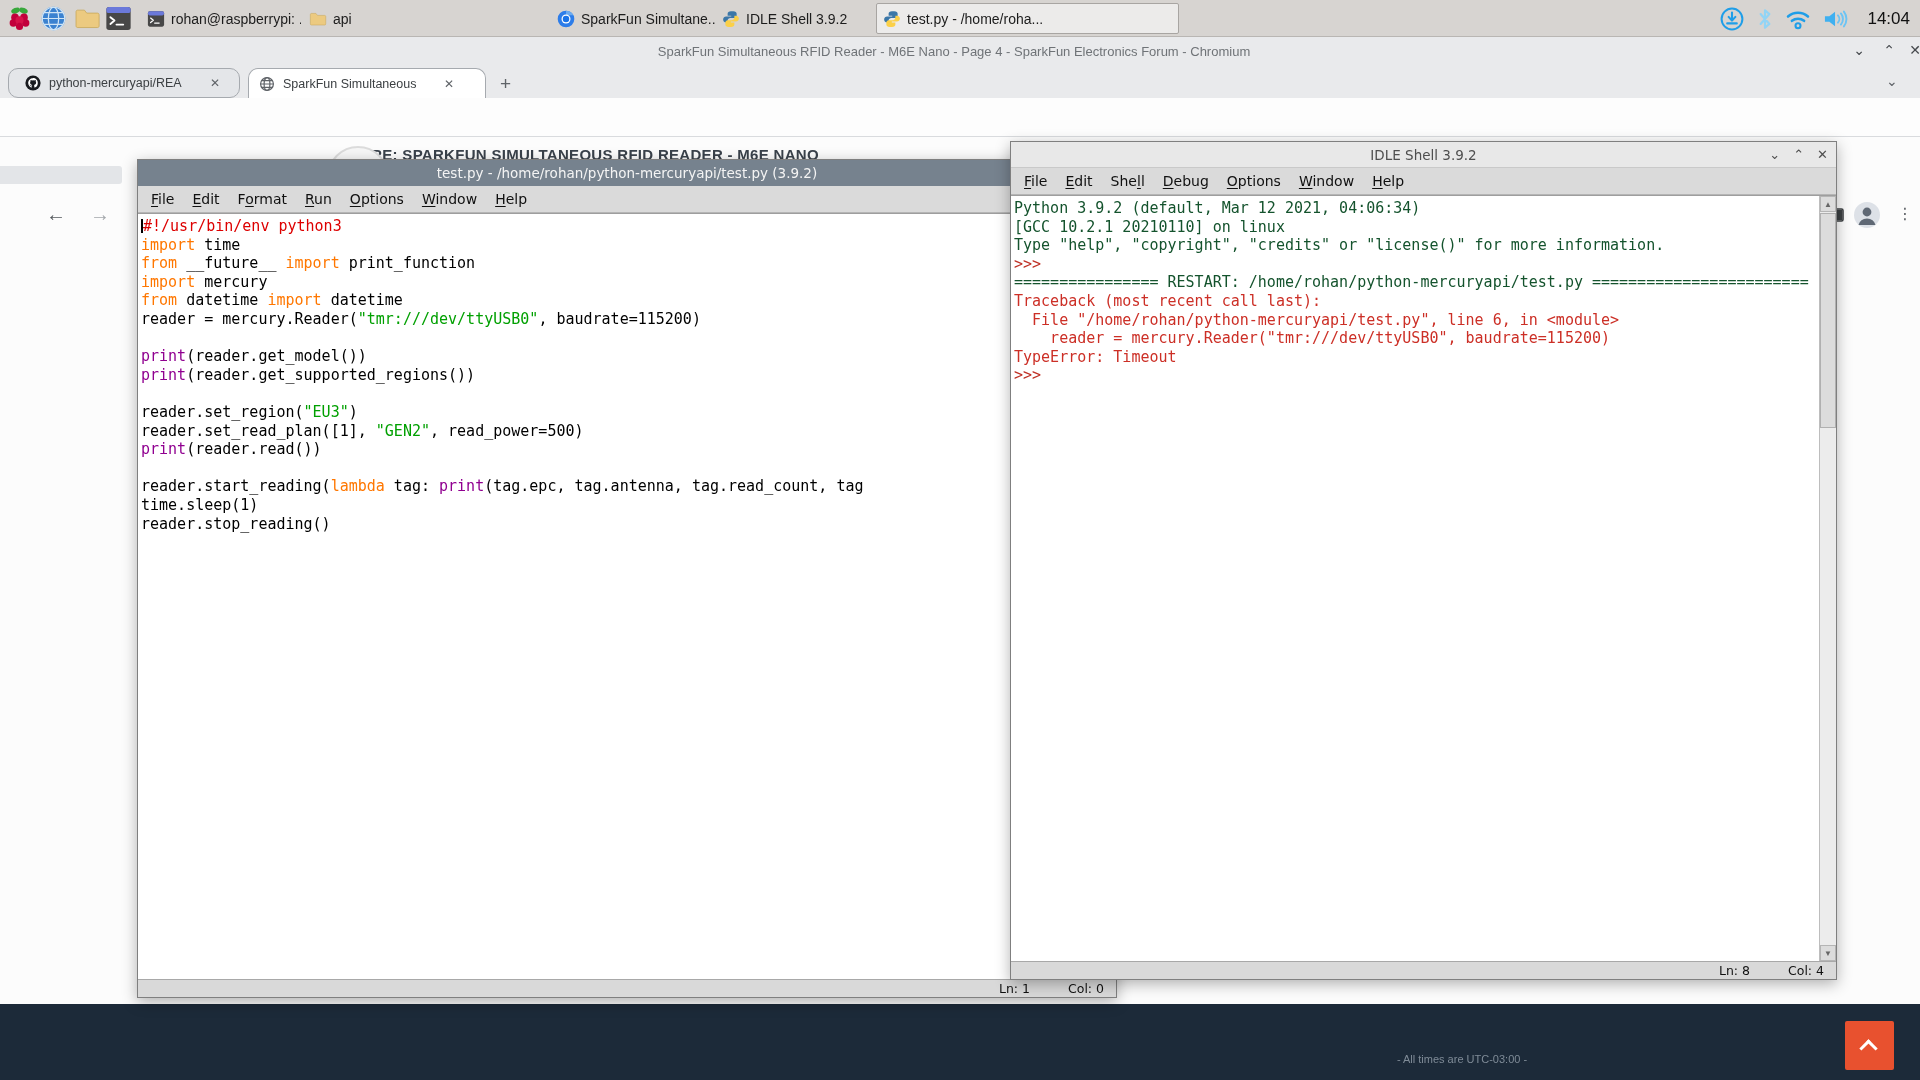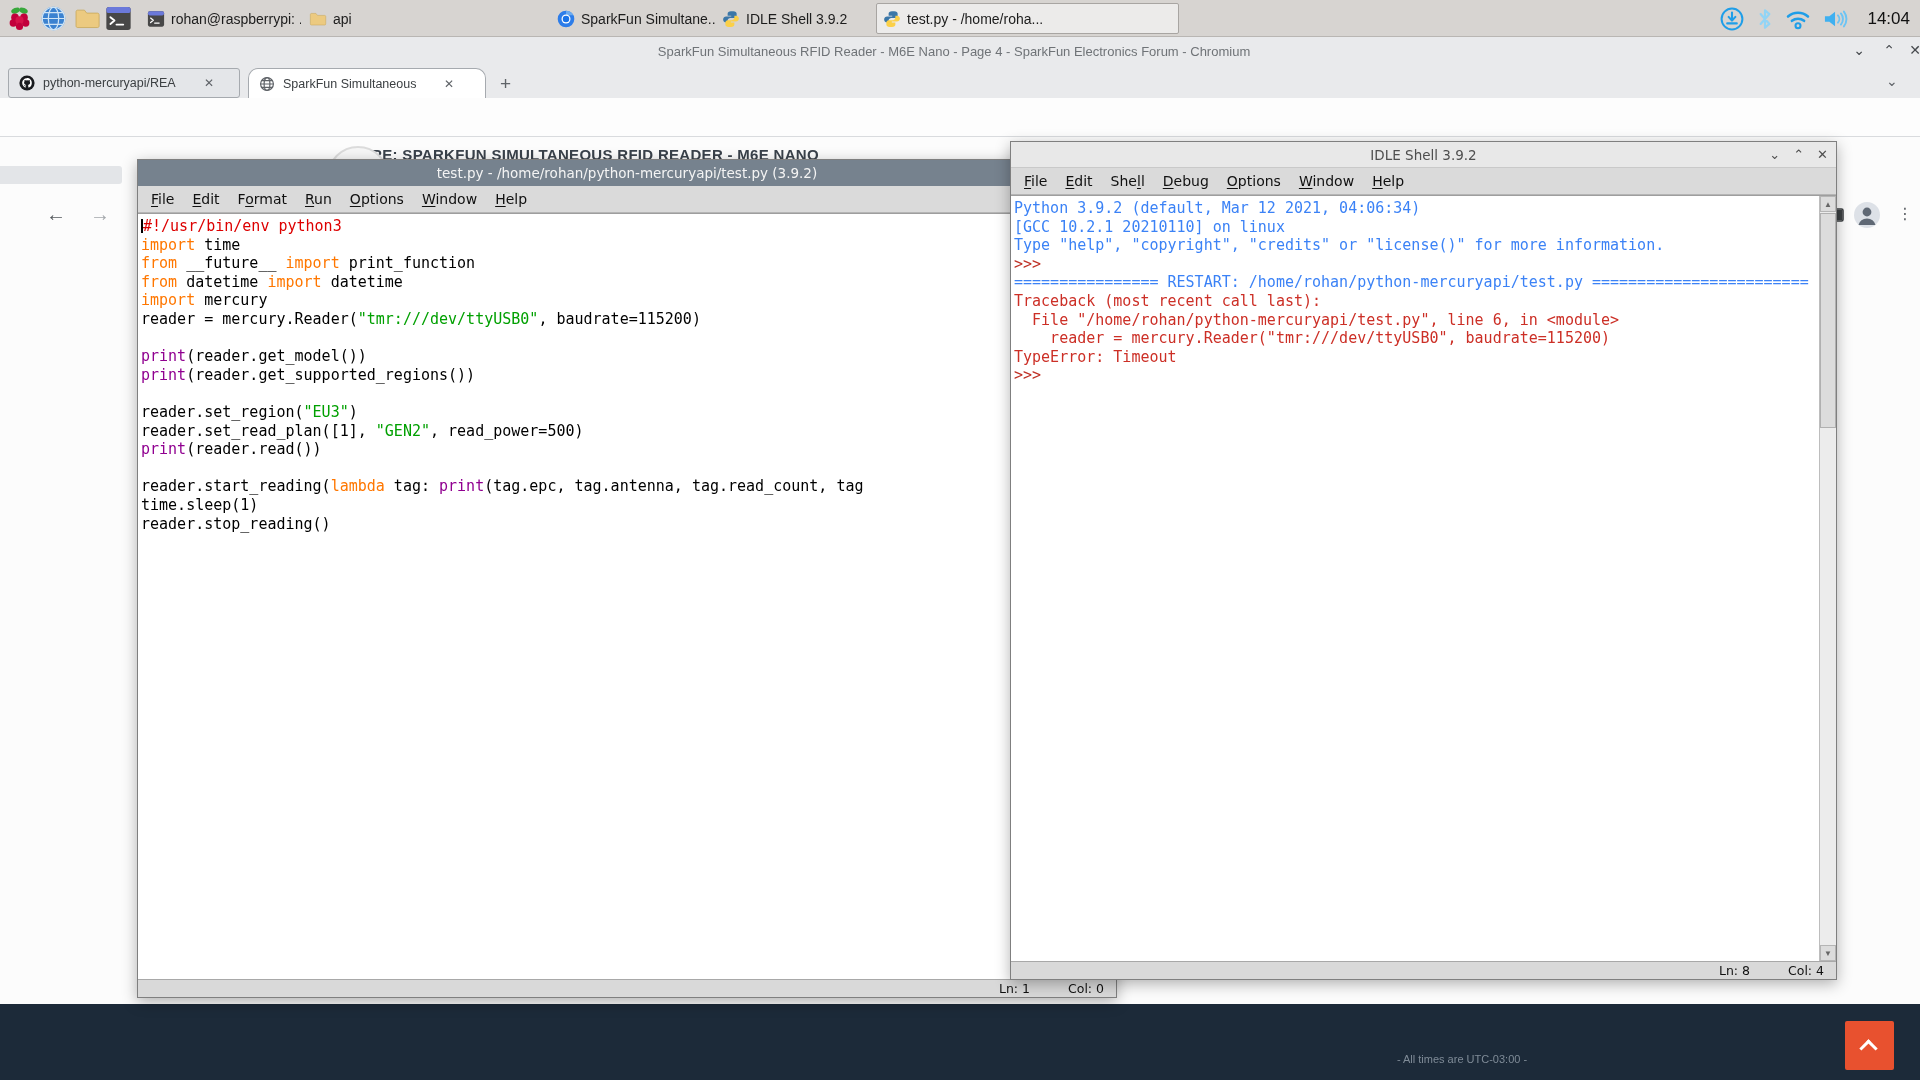--- a/index.html
+++ b/index.html
@@ -18,21 +18,21 @@
   .tray-icon { width:26px; height:24px; }
   .tray-icon svg { width:100%; height:100%; }
   #clock { font-size:17px; color:#111; margin-left:6px; }
 
   
   #titlebar { left:0; top:37px; width:1920px; height:30px; background:#e9eaec; }
   #window-title { position:absolute; left:0; right:12px; top:7px; text-align:center; font-size:13px; color:#6f7377; }
   .win-ctl { position:absolute; top:5px; width:22px; height:20px; text-align:center; font-size:14px; color:#44484c; cursor:pointer; font-family:"DejaVu Sans",sans-serif; }
   #tabstrip { left:0; top:67px; width:1920px; height:31px; background:#e9eaec; }
   .tab { position:absolute; top:1px; height:30px; display:flex; align-items:center; gap:8px; padding:0 10px; font-size:12.5px; color:#3c4043; }
-  .tab.inactive { background:#e4e6e9; border:1px solid #a6aaaf; border-radius:3px; }
+  .tab.inactive { background:#e4e6e9; border:1px solid #a6aaaf; border-radius:10px;justify-content:center; }
   .tab.active { background:#ffffff; border:1px solid #a6aaaf; border-bottom:none; border-radius:10px 10px 0 0; }
   .tab .fav { width:16px; height:16px; flex:0 0 auto; }
   .tab .fav svg { width:16px; height:16px; }
   .tab-label { overflow:hidden; white-space:nowrap; width:150px; position:relative; }
   .tab-close { font-family:"DejaVu Sans",sans-serif; color:#5f6368; font-size:12px; cursor:pointer; padding:1px 3px; }
   #new-tab { position:absolute; left:500px; top:6px; font-size:19px; color:#5f6368; cursor:pointer; }
   #tab-chevron { position:absolute; left:1886px; top:6px; font-size:14px; color:#5f6368; cursor:pointer; font-family:"DejaVu Sans",sans-serif; }
 
   #navbar { left:0; top:98px; width:1920px; height:39px; background:#fdfdfd; border-bottom:1px solid #d9dbde; }
   .nav-ic { position:absolute; cursor:pointer; }
@@ -77,21 +77,21 @@
   .tbar-ctls { position:absolute; right:8px; top:0; height:26px; display:flex; align-items:center; gap:13px; }
   .tbar-ctl { font-size:13px; cursor:pointer; line-height:26px; }
   .menubar { height:27px; background:#dadada; border-bottom:1px solid #b5b5b5; display:flex; align-items:center; padding-left:4px; font-family:"DejaVu Sans",sans-serif; }
   .menu-item { font-size:14px; color:#101010; padding:0 9px; cursor:pointer; }
   .menu-item u { text-decoration:underline; text-underline-offset:2px; }
   .textarea { position:absolute; left:0; right:0; top:53px; bottom:18px; background:#fff; border-top:1px solid #9e9e9e; overflow:hidden; }
   .code-pane { position:absolute; left:0; top:0; right:17px; bottom:0; padding:3px 0 0 3px; font-family:"DejaVu Sans Mono",monospace; font-size:15px; overflow:hidden; }
   .cl { height:18.6px; line-height:18.6px; white-space:pre; }
   .caret { display:inline-block; width:2px; height:14px; background:#000; vertical-align:-2px; }
   .c-txt { color:#000; } .c-kw { color:#ff7700; } .c-bi { color:#900090; } .c-str { color:#00a000; } .c-com { color:#dd0000; }
-  .s-out { color:#3b82f6; } .s-err { color:#cc2f26; } .s-prompt { color:#bf3126; }
+  .s-out { color:#14532d; } .s-err { color:#cc2f26; } .s-prompt { color:#bf3126; }
   .scrollbar { position:absolute; right:0; top:0; bottom:0; width:17px; background:#ececec; border-left:1px solid #bdbdbd; }
   .sb-arrow { position:absolute; left:0; width:16px; height:16px; text-align:center; font-size:8px; color:#666; line-height:16px; background:#dcdcdc; border:1px solid #b5b5b5; }
   .sb-up { top:0; } .sb-dn { bottom:0; }
   .sb-thumb { position:absolute; left:0; width:16px; background:#dcdcdc; border:1px solid #b0b0b0; }
   .statusbar { position:absolute; left:0; right:0; bottom:0; height:18px; background:#d9d9d9; border-top:1px solid #a8a8a8; font-size:12.5px; color:#111; display:flex; justify-content:flex-end; align-items:center; gap:38px; padding-right:12px; font-family:"DejaVu Sans",sans-serif; }
 </style>
 </head>
 <body>
 
 <div id="taskbar" class="abs">
@@ -313,22 +313,22 @@
       <span class="menu-item"><u>R</u><span>u</span><span>n</span></span>
       <span class="menu-item"><u>O</u><span>p</span><span>t</span><span>i</span><span>o</span><span>n</span><span>s</span></span>
       <span class="menu-item"><u>W</u><span>i</span><span>n</span><span>d</span><span>o</span><span>w</span></span>
       <span class="menu-item"><u>H</u><span>e</span><span>l</span><span>p</span></span>
     </div>
   <div class="textarea">
     <div class="code-pane" id="editor-code">
         <div class="cl"><span class="caret"></span><span class="c-com">#!/usr/bin/env python3</span></div>
         <div class="cl"><span class="c-kw">import</span><span class="c-txt"> time</span></div>
         <div class="cl"><span class="c-kw">from</span><span class="c-txt"> __future__ </span><span class="c-kw">import</span><span class="c-txt"> print_function</span></div>
+        <div class="cl"><span class="c-kw">import</span><span class="c-txt"> mercury</span></div>
         <div class="cl"><span class="c-kw">from</span><span class="c-txt"> datetime </span><span class="c-kw">import</span><span class="c-txt"> datetime</span></div>
-        <div class="cl"><span class="c-kw">import</span><span class="c-txt"> mercury</span></div>
         <div class="cl"><span class="c-txt">reader = mercury.Reader(</span><span class="c-str">"tmr:///dev/ttyUSB0"</span><span class="c-txt">, baudrate=115200)</span></div>
         <div class="cl"></div>
         <div class="cl"><span class="c-bi">print</span><span class="c-txt">(reader.get_model())</span></div>
         <div class="cl"><span class="c-bi">print</span><span class="c-txt">(reader.get_supported_regions())</span></div>
         <div class="cl"></div>
         <div class="cl"><span class="c-txt">reader.set_region(</span><span class="c-str">"EU3"</span><span class="c-txt">)</span></div>
         <div class="cl"><span class="c-txt">reader.set_read_plan([1], </span><span class="c-str">"GEN2"</span><span class="c-txt">, read_power=500)</span></div>
         <div class="cl"><span class="c-bi">print</span><span class="c-txt">(reader.read())</span></div>
         <div class="cl"></div>
         <div class="cl"><span class="c-txt">reader.start_reading(</span><span class="c-kw">lambda</span><span class="c-txt"> tag: </span><span class="c-bi">print</span><span class="c-txt">(tag.epc, tag.antenna, tag.read_count, tag</span></div>

